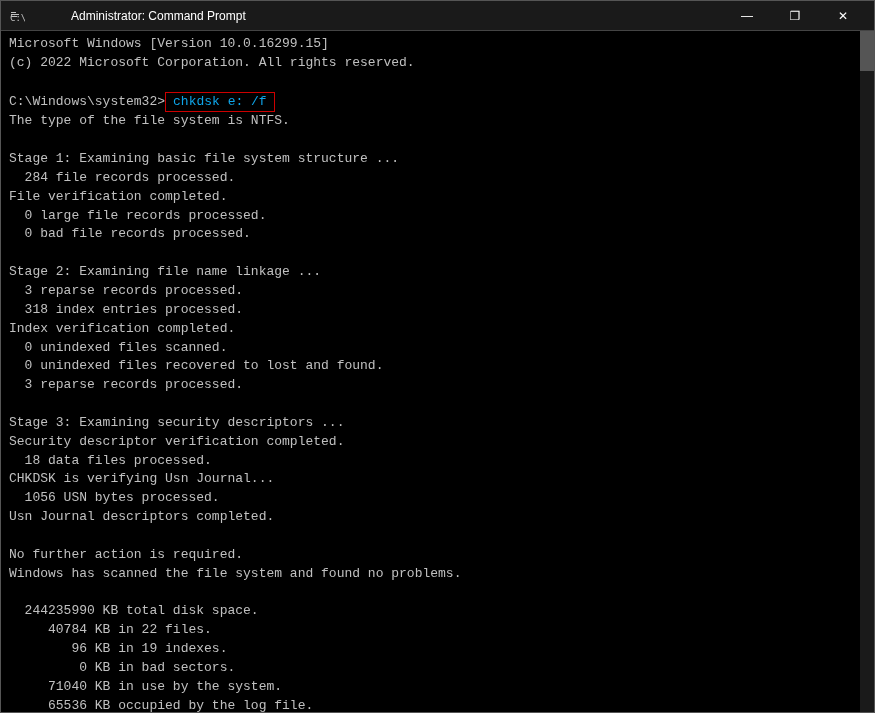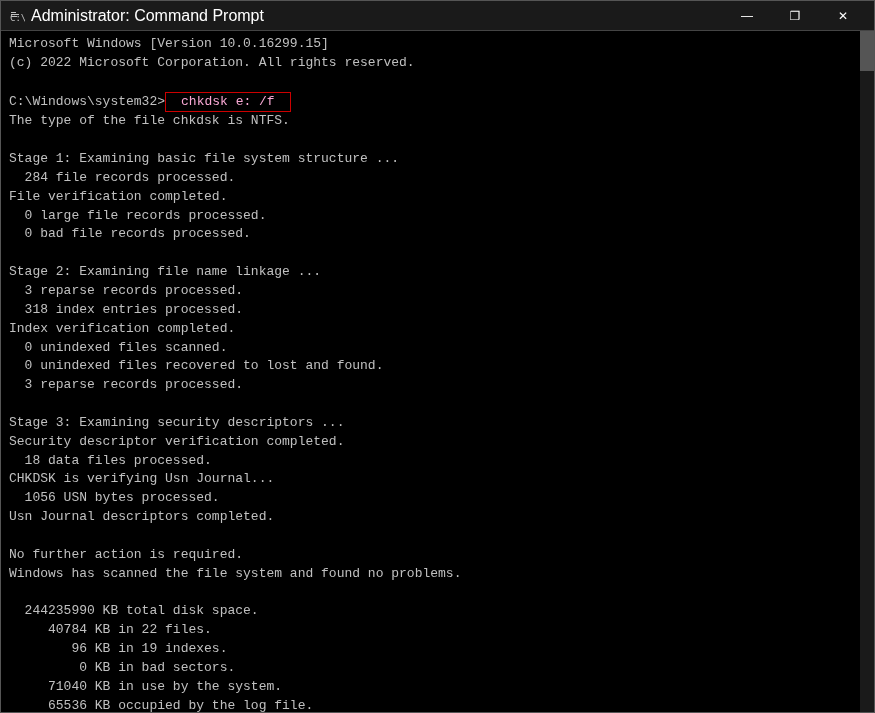--- a/index.html
+++ b/index.html
@@ -48,21 +48,22 @@
     }
 
     .title-bar-icon svg {
       width: 16px;
       height: 16px;
     }
 
     .title-bar-title {
       color: #fff;
       font-family: 'Segoe UI', Arial, sans-serif;
-      font-size: 16px;
+      font-size: 12px;
+      margin-left: 40px;
     }
 
     .title-bar-controls {
       display: flex;
       align-items: center;
       gap: 2px;
     }
 
     .title-btn {
       width: 46px;
@@ -120,22 +121,22 @@
       align-items: center;
     }
 
     .prompt-text {
       color: #c0c0c0;
     }
 
     .command-highlight {
       background: transparent;
       border: 1px solid #cc0000;
-      color: #f9a8d4;
-      padding: 0 15px;
+      color: #0ea5e9;
+      padding: 0 7px;
     }
   </style>
 </head>
 <body>
 
 <div class="window">
 
   <div class="title-bar">
     <div class="title-bar-left">
       <div class="title-bar-icon">
@@ -162,21 +163,21 @@
       <div class="line">Microsoft Windows [Version 10.0.16299.15]</div>
 
       <div class="line">(c) 2022 Microsoft Corporation. All rights reserved.</div>
 
       <div class="line empty"></div>
 
       <div class="line prompt-line">
         <span class="prompt-text">C:\Windows\system32&gt;</span><span class="command-highlight">chkdsk e: /f</span>
       </div>
 
-      <div class="line">The type of the file chkdsk is NTFS.</div>
+      <div class="line">The type of the file system is NTFS.</div>
 
       <div class="line empty"></div>
 
       <div class="line">Stage 1: Examining basic file system structure ...</div>
       <div class="line">  284 file records processed.</div>
       <div class="line">File verification completed.</div>
       <div class="line">  0 large file records processed.</div>
       <div class="line">  0 bad file records processed.</div>
 
       <div class="line empty"></div>

